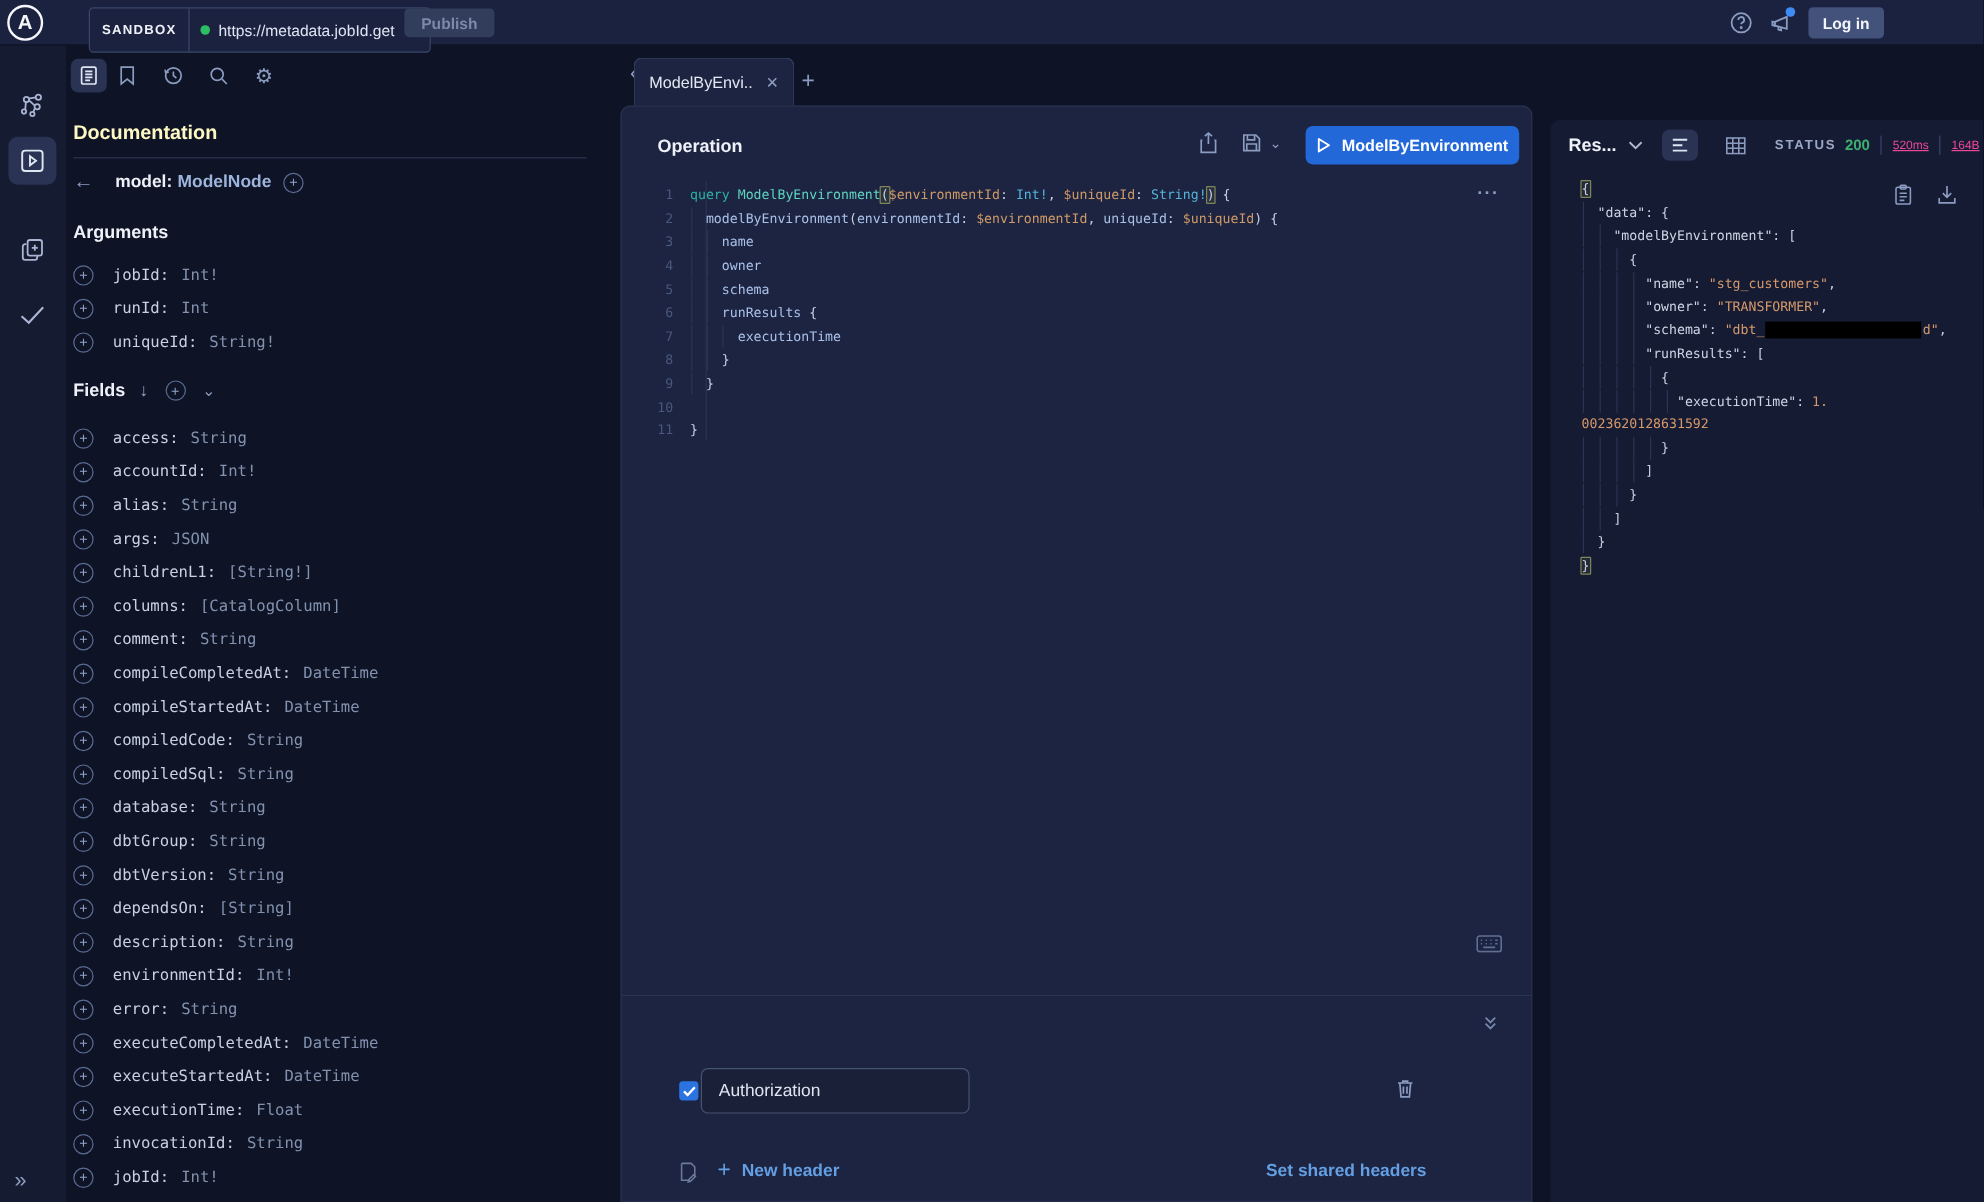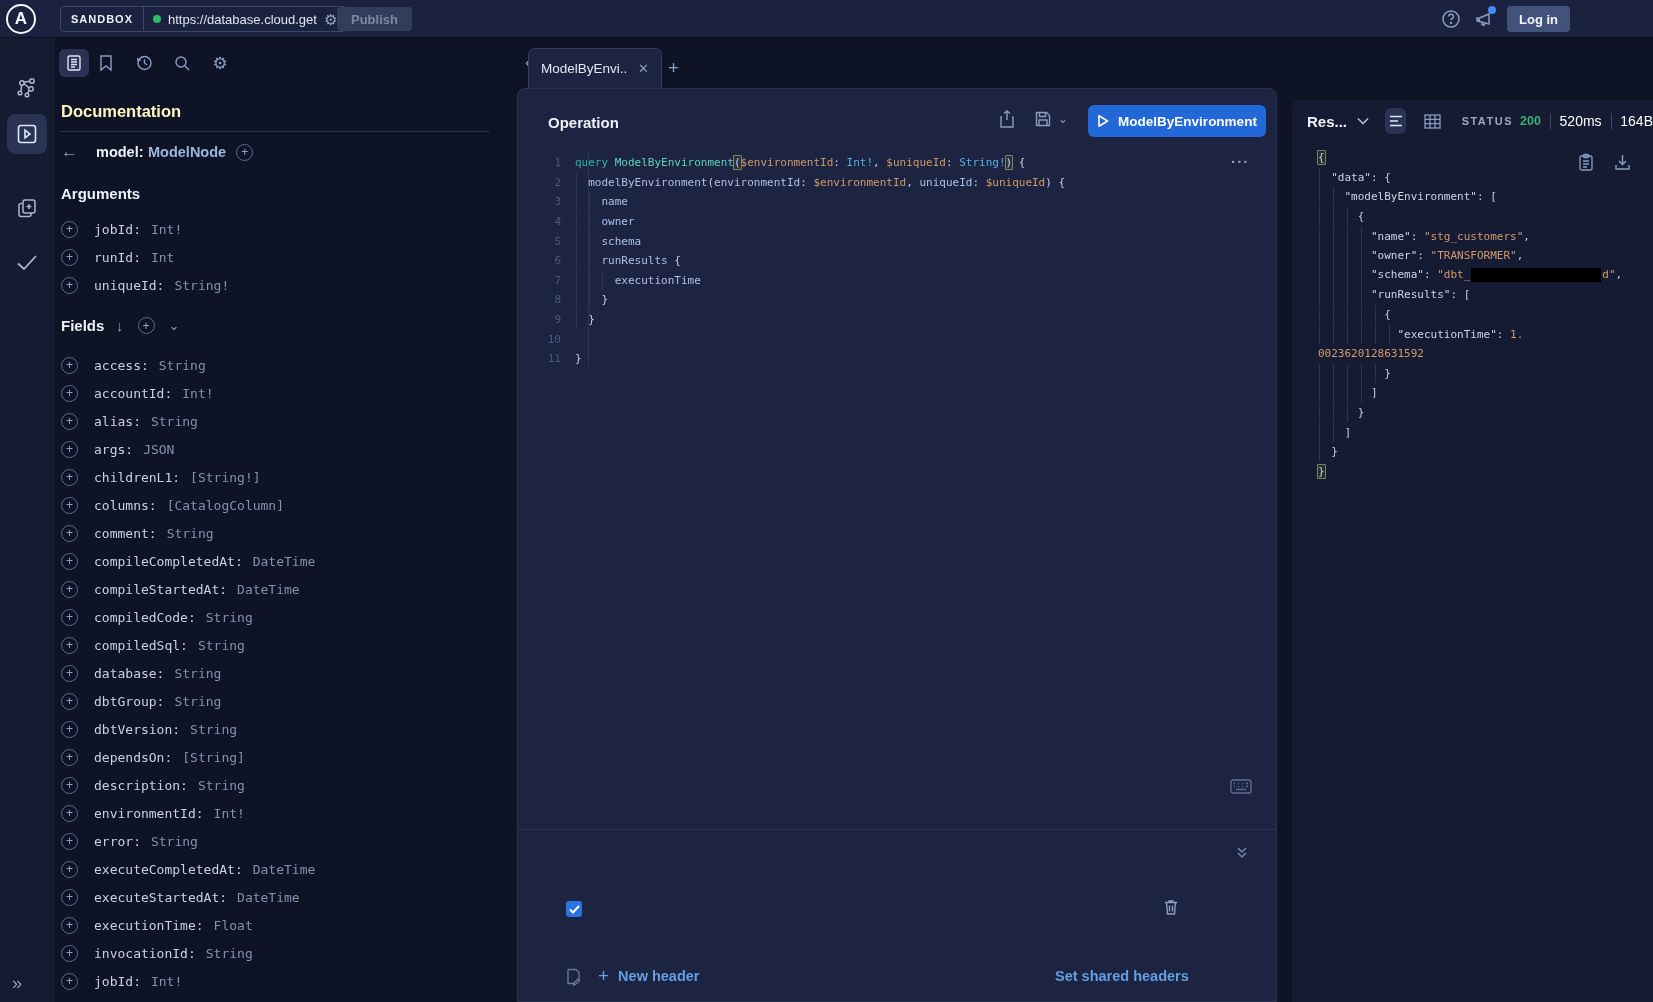--- a/index.html
+++ b/index.html
@@ -8,21 +8,21 @@
     position:relative; width:1653px; height:1002px; overflow:hidden;
     background:#0e1425; font-family:"Liberation Sans", sans-serif; color:#e9edf6;
   }
   .abs { position:absolute; }
   svg { display:block; }
 
   
   .topbar { left:0; top:0; width:1653px; height:38px; background:#1b2240; border-bottom:1px solid #0a0f1f; }
   .logo { left:6px; top:4px; width:30px; height:30px; border:2px solid #f5f7fb; border-radius:50%;
           display:flex; align-items:center; justify-content:center; font-weight:bold; font-size:17px; color:#f5f7fb; }
-  .urlgroup { left:60px; top:6px; height:26px; display:flex; align-items:stretch;
+  .urlgroup { left:74px; top:6px; height:38px; display:flex; align-items:stretch;
               border:1px solid #3a4769; border-radius:4px; background:#1b2240; }
   .sandbox-chip { display:flex; align-items:center; padding:0 10px; border-right:1px solid #3a4769;
                   font-size:11px; font-weight:bold; letter-spacing:1px; color:#eef1f8; }
   .url-seg { display:flex; align-items:center; gap:7px; padding:0 9px; }
   .green-dot { width:8px; height:8px; border-radius:50%; background:#2dbd62; }
   .url-text { font-size:13px; color:#dfe5f2; max-width:150px; white-space:nowrap; overflow:hidden; }
   .gear-glyph { font-size:15px; color:#96a5c6; line-height:1; }
   .publish-btn { left:337px; top:7px; height:24px; padding:0 14px; display:flex; align-items:center;
                  background:#323c5b; border-radius:4px; color:#7d89a8; font-size:13px; font-weight:bold; }
   .top-icon { color:#8b9cc0; }
@@ -120,37 +120,37 @@
   
   .resp { left:1292px; top:100px; width:361px; height:902px; background:#151b33; border-radius:8px 0 0 0; }
   .resp-head { position:absolute; left:0; top:0; width:100%; height:42px; display:flex; align-items:center; }
   .resp-label { margin-left:15px; font-size:15px; font-weight:bold; color:#eef1f8; }
   .resp-chev { margin-left:10px; color:#aeb9d4; }
   .view-btn { margin-left:16px; width:30px; height:26px; border-radius:6px; display:flex; align-items:center; justify-content:center; color:#8b9cc0; }
   .view-btn.active { background:#2a3354; color:#dfe6f3; }
   .status-label { margin-left:18px; font-size:11px; font-weight:bold; letter-spacing:1.5px; color:#9aa7c4; }
   .status-code { margin-left:7px; font-size:12.5px; font-weight:bold; color:#3fae72; }
   .meta-div { margin:0 9px; width:1px; height:16px; background:#39456a; }
-  .meta-val { font-size:14px; color:#ffffff; }
+  .meta-val { font-size:10px; color:#ec4899;text-decoration:underline; }
   .resp-actions { position:absolute; left:286px; top:53px; display:flex; gap:20px; color:#8b9cc0; }
   .resp-body { position:absolute; left:26px; top:48px; }
   .resp-body .code-line { height:19.6px; font-size:11px; }
 </style>
 </head>
 <body>
 
 <div class="screen">
 
   <div class="abs topbar">
     <div class="abs logo">A</div>
     <div class="abs urlgroup">
       <div class="sandbox-chip">SANDBOX</div>
       <div class="url-seg">
         <span class="green-dot"></span>
-        <span class="url-text">https://database.cloud.get</span>
+        <span class="url-text">https://metadata.jobId.get</span>
         <span class="gear-glyph">⚙</span>
       </div>
     </div>
     <div class="abs publish-btn">Publish</div>
     <div class="abs help-icon top-icon">
       <svg width="20" height="20" viewBox="0 0 20 20" fill="none" stroke="currentColor" stroke-width="1.5">
         <circle cx="10" cy="10" r="8"></circle>
           <path d="M7.6 7.6a2.4 2.4 0 1 1 3.3 2.2c-.7.3-.9.8-.9 1.5"></path>
           <circle cx="10" cy="14" r=".5" fill="currentColor"></circle>
       </svg>
@@ -469,20 +469,21 @@
     <div class="collapse-tabs">
       <svg width="16" height="14" viewBox="0 0 16 14" fill="none" stroke="currentColor" stroke-width="1.5">
         <path d="m4 2 4 4 4-4M4 7l4 4 4-4"></path>
       </svg>
     </div>
     <div class="hdr-check">
       <svg width="11" height="9" viewBox="0 0 11 9" fill="none" stroke="#fff" stroke-width="2">
         <path d="m1 4.5 3 3L10 1"></path>
       </svg>
     </div>
+    <div class="hdr-name">Authorization</div>
     <div class="trash-btn">
       <svg width="16" height="18" viewBox="0 0 16 18" fill="none" stroke="currentColor" stroke-width="1.4">
         <path d="M2 4.5h12M6 4.5V3h4v1.5M3.5 4.5 4.5 16h7l1-11.5"></path>
           <path d="M6.5 7.5v6M9.5 7.5v6"></path>
       </svg>
     </div>
     <div class="newhdr-row">
       <span class="docpen-icon">
         <svg width="18" height="19" viewBox="0 0 18 19" fill="none" stroke="currentColor" stroke-width="1.3">
           <path d="M4 2.5h8l3 3v8"></path>

